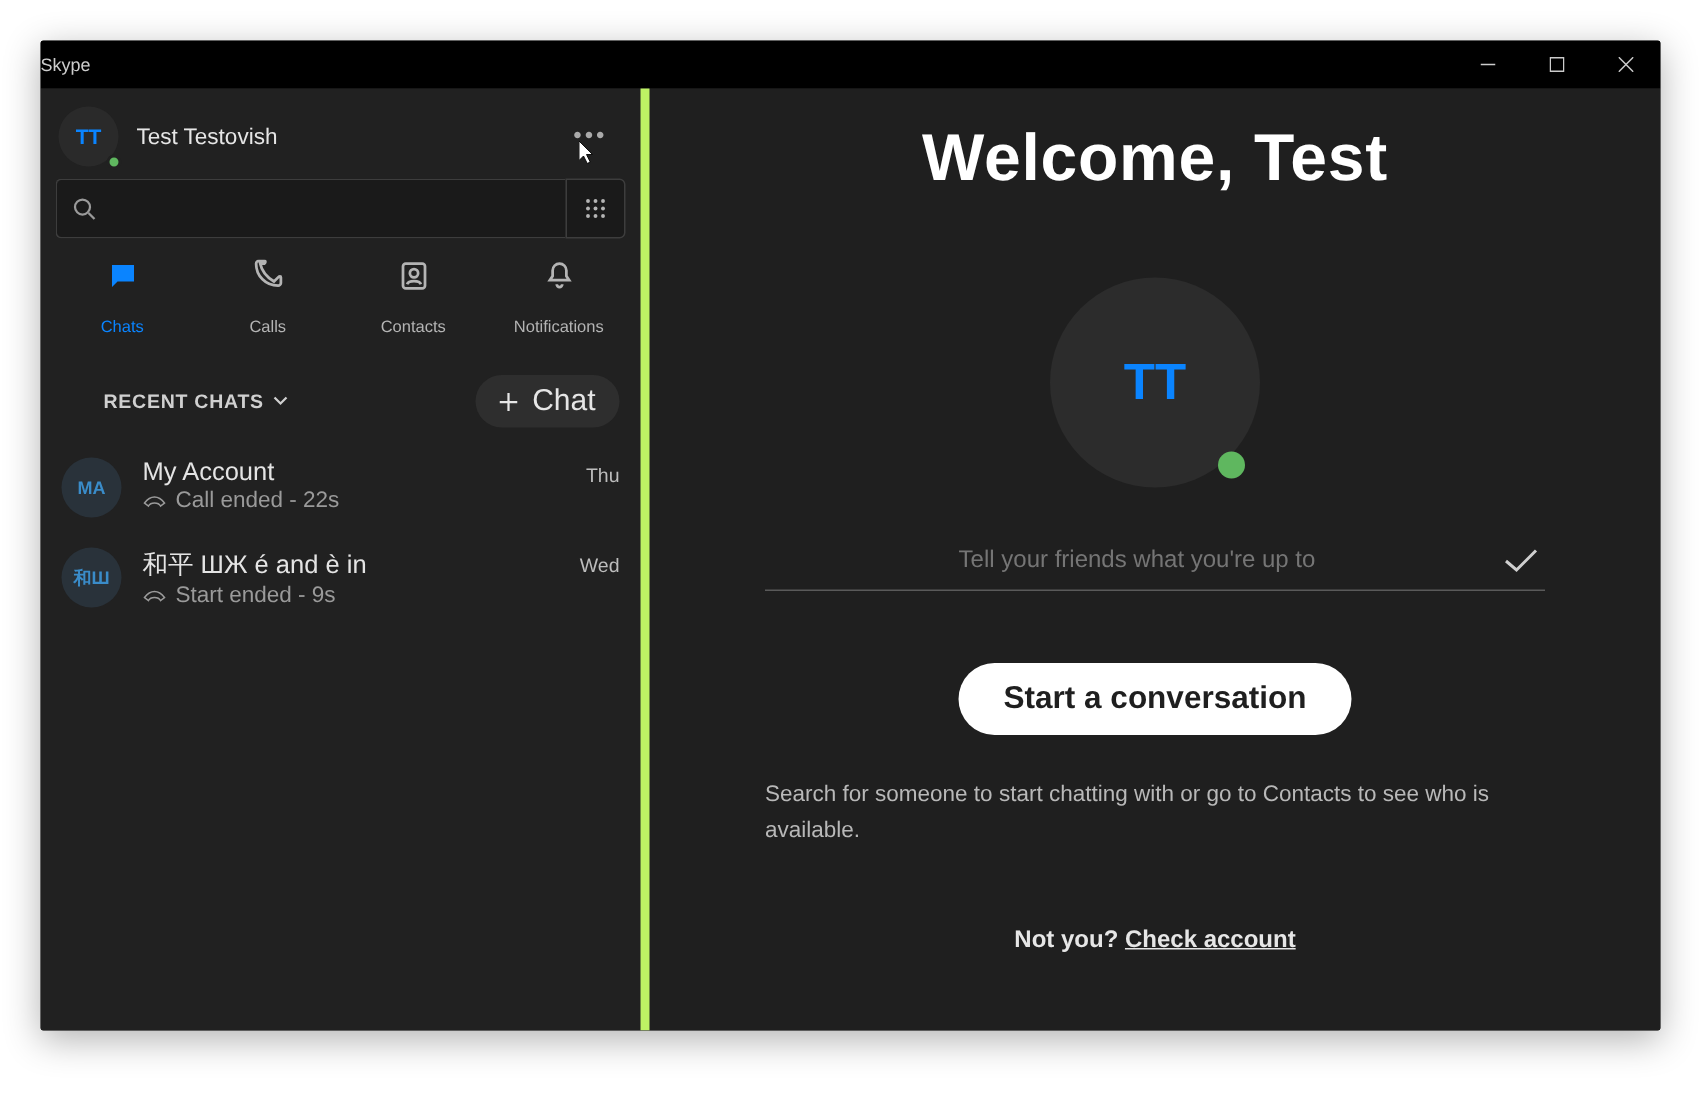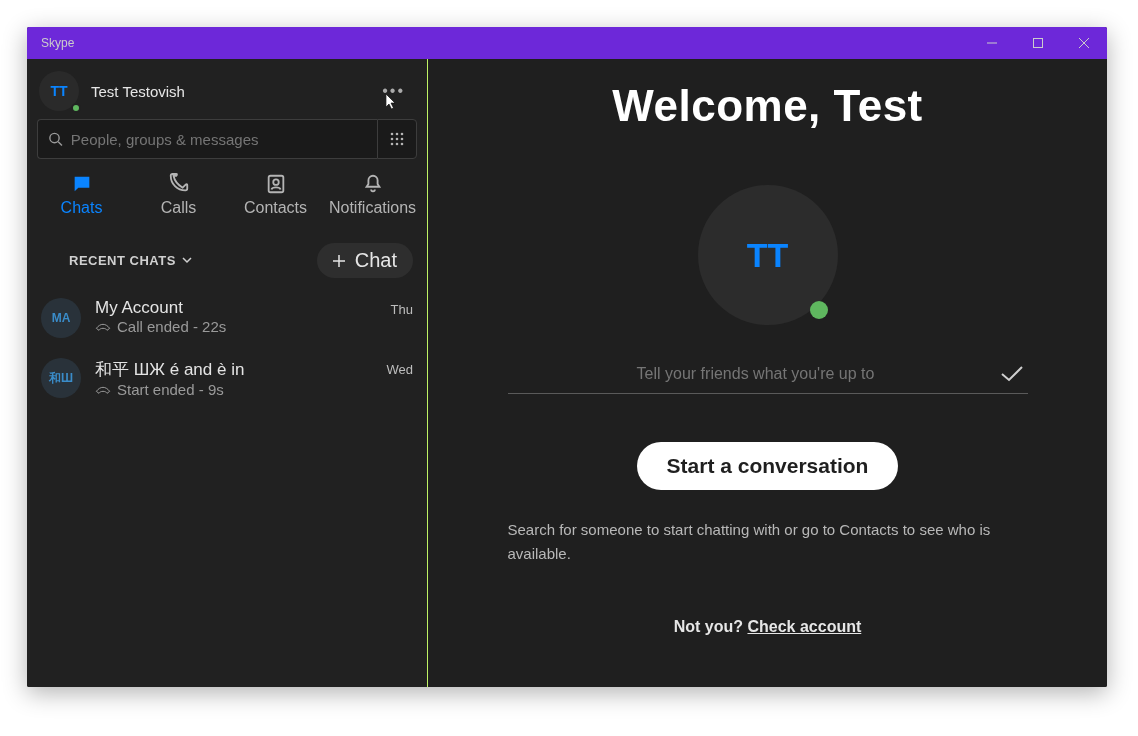--- a/index.html
+++ b/index.html
@@ -3,22 +3,22 @@
 <meta charset="utf-8">
 <style>
   * { box-sizing: border-box; margin: 0; padding: 0; font-family: "Segoe UI", Arial, sans-serif; }
   body { background: #fff; width: 1138px; height: 736px; overflow: hidden; }
   .window {
     position: absolute; left: 27px; top: 27px; width: 1080px; height: 660px;
     background: #1f1f1f; border-radius: 2px; box-shadow: 0 6px 24px rgba(0,0,0,0.3);
     display: flex; flex-direction: column; overflow: hidden;
   }
   .titlebar {
-    height: 32px; background: #6d28d9; display: flex; align-items: center;
-    color: #ccc; font-size: 12px; padding-left: 14px;
+    height: 32px; background: #000000; display: flex; align-items: center;
+    color: #ccc; font-size: 12px; 
   }
   .titlebar .spacer { flex: 1; }
   .winbtn { width: 46px; height: 32px; display:flex; align-items:center; justify-content:center; }
   .winbtn svg { stroke: #ccc; }
   .content { flex:1; display:flex; }
   .sidebar { width: 400px; background:#212121; display:flex; flex-direction:column; }
   .profile-row { display:flex; align-items:center; padding: 12px 12px 8px 12px; }
   .avatar-sm {
     width:40px; height:40px; border-radius:50%; background:#2a2a2a;
     display:flex; align-items:center; justify-content:center;
@@ -35,34 +35,34 @@
   }
   .search-box input {
     background:transparent; border:none; outline:none; color:#bdbdbd; font-size:15px; width:100%;
   }
   .search-box .sicon { margin-right:8px; }
   .dial-btn {
     width:40px; height:40px; background:#1a1a1a; border:1px solid #3d3d3d;
     border-radius:0 4px 4px 0; display:flex; align-items:center; justify-content:center;
   }
   .nav-tabs { display:flex; justify-content:space-around; padding: 14px 6px 8px 6px; }
-  .nav-tab { display:flex; flex-direction:column; align-items:center; gap:4px; color:#b4b4b4; font-size:16px; width:80px; }
+  .nav-tab { display:flex; flex-direction:column; align-items:center; gap:17px; color:#b4b4b4; font-size:11px; width:80px; }
   .nav-tab.active { color:#0a84ff; }
   .nav-tab svg { width:22px; height:22px; }
   .recent-header { display:flex; align-items:center; padding: 18px 14px 10px 14px; }
   .recent-header .title { color:#d0d0d0; font-size:13px; font-weight:600; letter-spacing:0.5px; display:flex; align-items:center; gap:6px;padding-left:28px;}
   .chat-btn { margin-left:auto; background:#2e2e2e; color:#e6e6e6; border-radius:18px; padding:6px 16px; font-size:20px; display:flex; align-items:center; gap:10px;text-align:right; }
   .chat-row { display:flex; align-items:flex-start; padding:10px 14px; gap:14px; }
   .chat-avatar { width:40px; height:40px; border-radius:50%; background:#29323a; display:flex; align-items:center; justify-content:center; color:#3a8cc9; font-size:12px; font-weight:600; }
   .chat-body { flex:1; min-width:0; }
   .chat-title { color:#e4e4e4; font-size:17px; }
   .chat-sub { color:#9a9a9a; font-size:15px; display:flex; align-items:center; gap:6px; }
   .chat-time { color:#bdbdbd; font-size:13px; align-self:flex-start; margin-top:4px; }
 
-  .main { flex:1; background:#1f1f1f; display:flex; flex-direction:column; align-items:center; padding-top:22px; border-left:1px solid #bef264;}
+  .main { flex:1; background:#1f1f1f; display:flex; flex-direction:column; align-items:center; padding-top:22px; border-left:6px solid #bef264;}
   .welcome { color:#fff; font-size:44px; font-weight:700; letter-spacing:0.5px; }
   .big-avatar {
     margin-top:54px; width:140px; height:140px; border-radius:50%; background:#2c2c2c;
     display:flex; align-items:center; justify-content:center; color:#0a84ff; font-size:34px; font-weight:700; position:relative;
   }
   .big-presence { position:absolute; bottom:6px; right:10px; width:18px; height:18px; border-radius:50%; background:#5fb75f; }
   .status-row { margin-top:34px; width:520px; display:flex; align-items:center; border-bottom:1px solid #5a5a5a; padding:6px 4px 10px 4px; }
   .status-input { flex:1; background:transparent; border:none; outline:none; color:#cfcfcf; font-size:16px; text-align:center; }
   .check-ico { color:#cfcfcf; }
   .start-btn { margin-top:48px; background:#fff; color:#1f1f1f; border-radius:26px; padding:12px 30px; font-size:21px; font-weight:600; }
@@ -113,21 +113,20 @@
             </svg>
         </div>
       </div>
 
       <div class="search-row">
         <div class="search-box">
           <svg class="sicon" width="16" height="16" viewBox="0 0 16 16">
               <circle cx="7" cy="7" r="5" fill="none" stroke="#9a9a9a" stroke-width="1.5"></circle>
               <line x1="11" y1="11" x2="15" y2="15" stroke="#9a9a9a" stroke-width="1.5"></line>
             </svg>
-          <input placeholder="People, groups &amp; messages" style="">
         </div>
         <div class="dial-btn">
           <svg width="14" height="14" viewBox="0 0 14 14" fill="#b4b4b4">
             <circle cx="2" cy="2" r="1.3"></circle>
               <circle cx="7" cy="2" r="1.3"></circle>
               <circle cx="12" cy="2" r="1.3"></circle>
             <circle cx="2" cy="7" r="1.3"></circle>
               <circle cx="7" cy="7" r="1.3"></circle>
               <circle cx="12" cy="7" r="1.3"></circle>
             <circle cx="2" cy="12" r="1.3"></circle>

